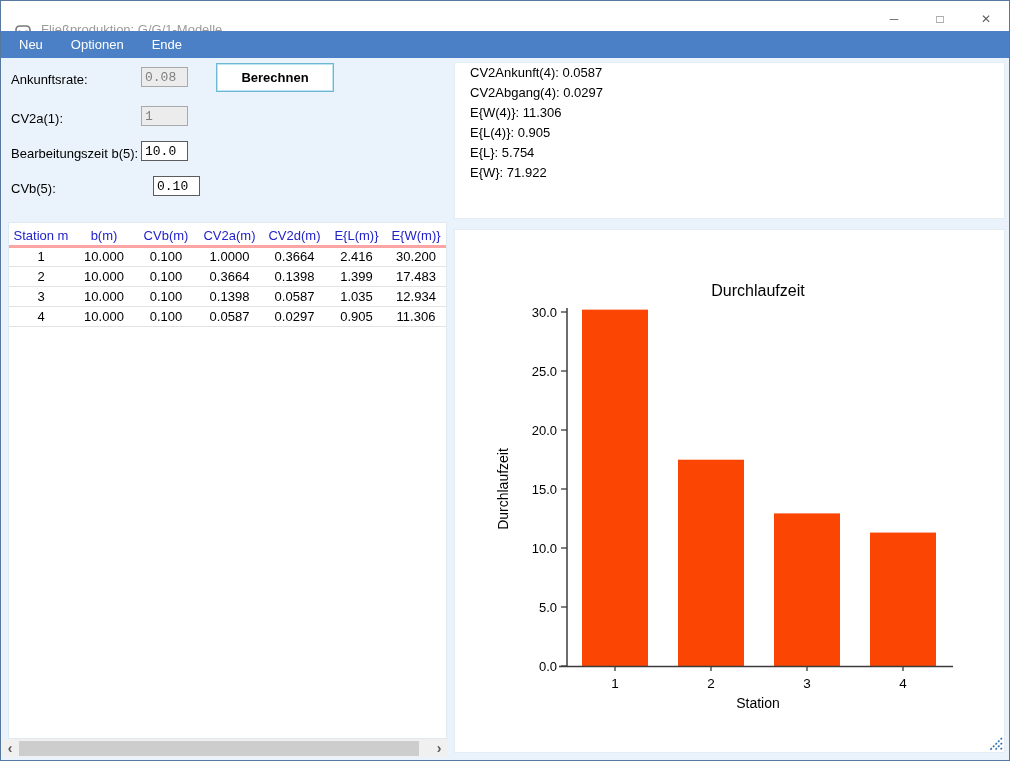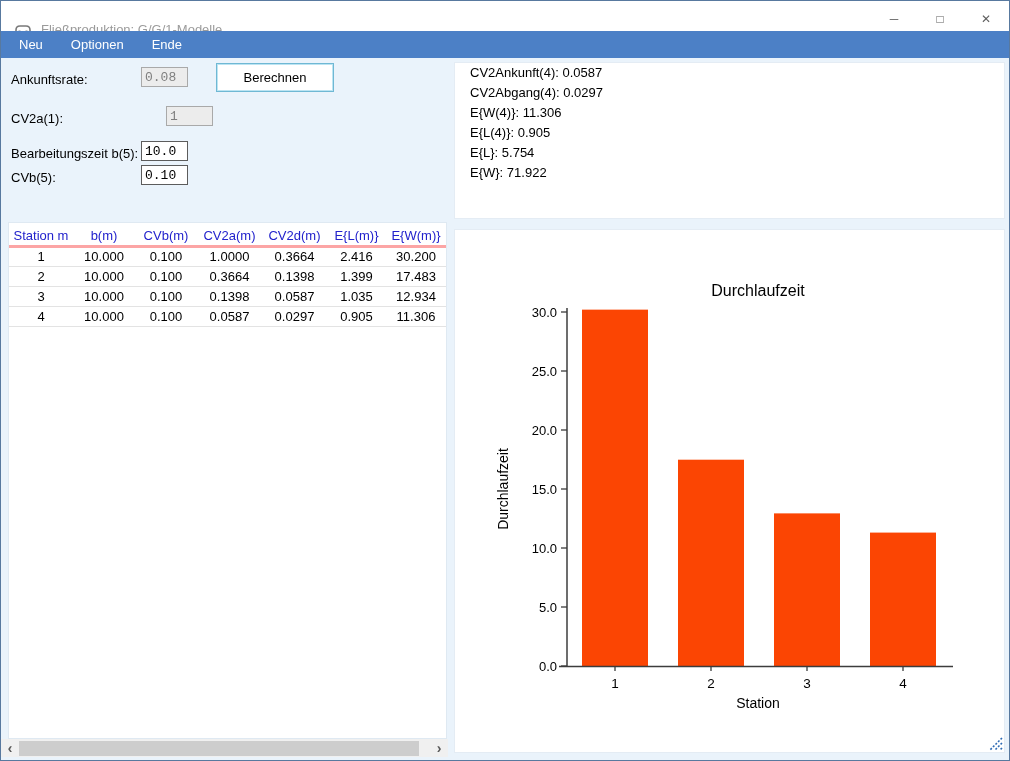--- a/index.html
+++ b/index.html
@@ -19,31 +19,31 @@
   
   .menubar{ position:absolute; left:0; top:30px; width:100%; height:27px; background:#4c80c6;
             display:flex; align-items:center; padding-left:8px;gap:8px; }
   .menu-item{ color:#ffffff; font-size:13px; padding:0 10px; line-height:27px; }
 
   
   .content{ position:absolute; left:0; top:57px; width:1008px; height:702px; background:#eaf3fb; }
 
   .field-row{ position:absolute; left:10px; height:21px; display:flex; align-items:flex-end; }
   .field-row:nth-of-type(1){ top:8px; }
-  .field-row:nth-of-type(2){ top:47px;gap:25px; }
+  .field-row:nth-of-type(2){ top:47px; }
   .field-row:nth-of-type(3){ top:82px; }
-  .field-row:nth-of-type(4){ top:106px; }
+  .field-row:nth-of-type(4){ top:117px;gap:12px; }
   .field-label{ font-size:13px; color:#000; width:130px; }
   .field-input{ width:47px; height:20px; font-size:13px; font-family:Liberation Mono, monospace; padding:1px 3px; }
   .field-input.enabled{ background:#fff; border:1px solid #5c5c5c; color:#000; }
   .field-input.disabled{ background:#ececec; border:1px solid #a9a9a9; color:#7f7f7f; }
 
   .calc-button{ position:absolute; left:215px; top:5px; width:118px; height:29px;
                 background:#ffffff; border:1px solid #6fb8d4; box-shadow:inset 0 0 0 1px #bce4f2;
-                font-size:13px; font-family:inherit; color:#000; text-align:center; }
+                font-size:13px; font-family:inherit; color:#000; text-align:center;font-weight:bold; }
 
   
   .table-panel{ position:absolute; left:7px; top:164px; width:439px; height:517px;
                 background:#ffffff; border:1px solid #dfe9f2; padding-top:3px; }
   table.station-table{ border-collapse:collapse; table-layout:fixed; width:437px; font-size:13px; }
   .station-table th{ color:#2222cc; font-weight:normal; height:20px; border-bottom:3px solid #fca5a5; text-align:center; }
   .station-table td{ color:#000; height:20px; border-bottom:1px solid #e3e3e3; text-align:center; }
 
   
   .hscroll{ position:absolute; left:0; top:681px; width:447px; height:18px; background:#f0f0f0;

